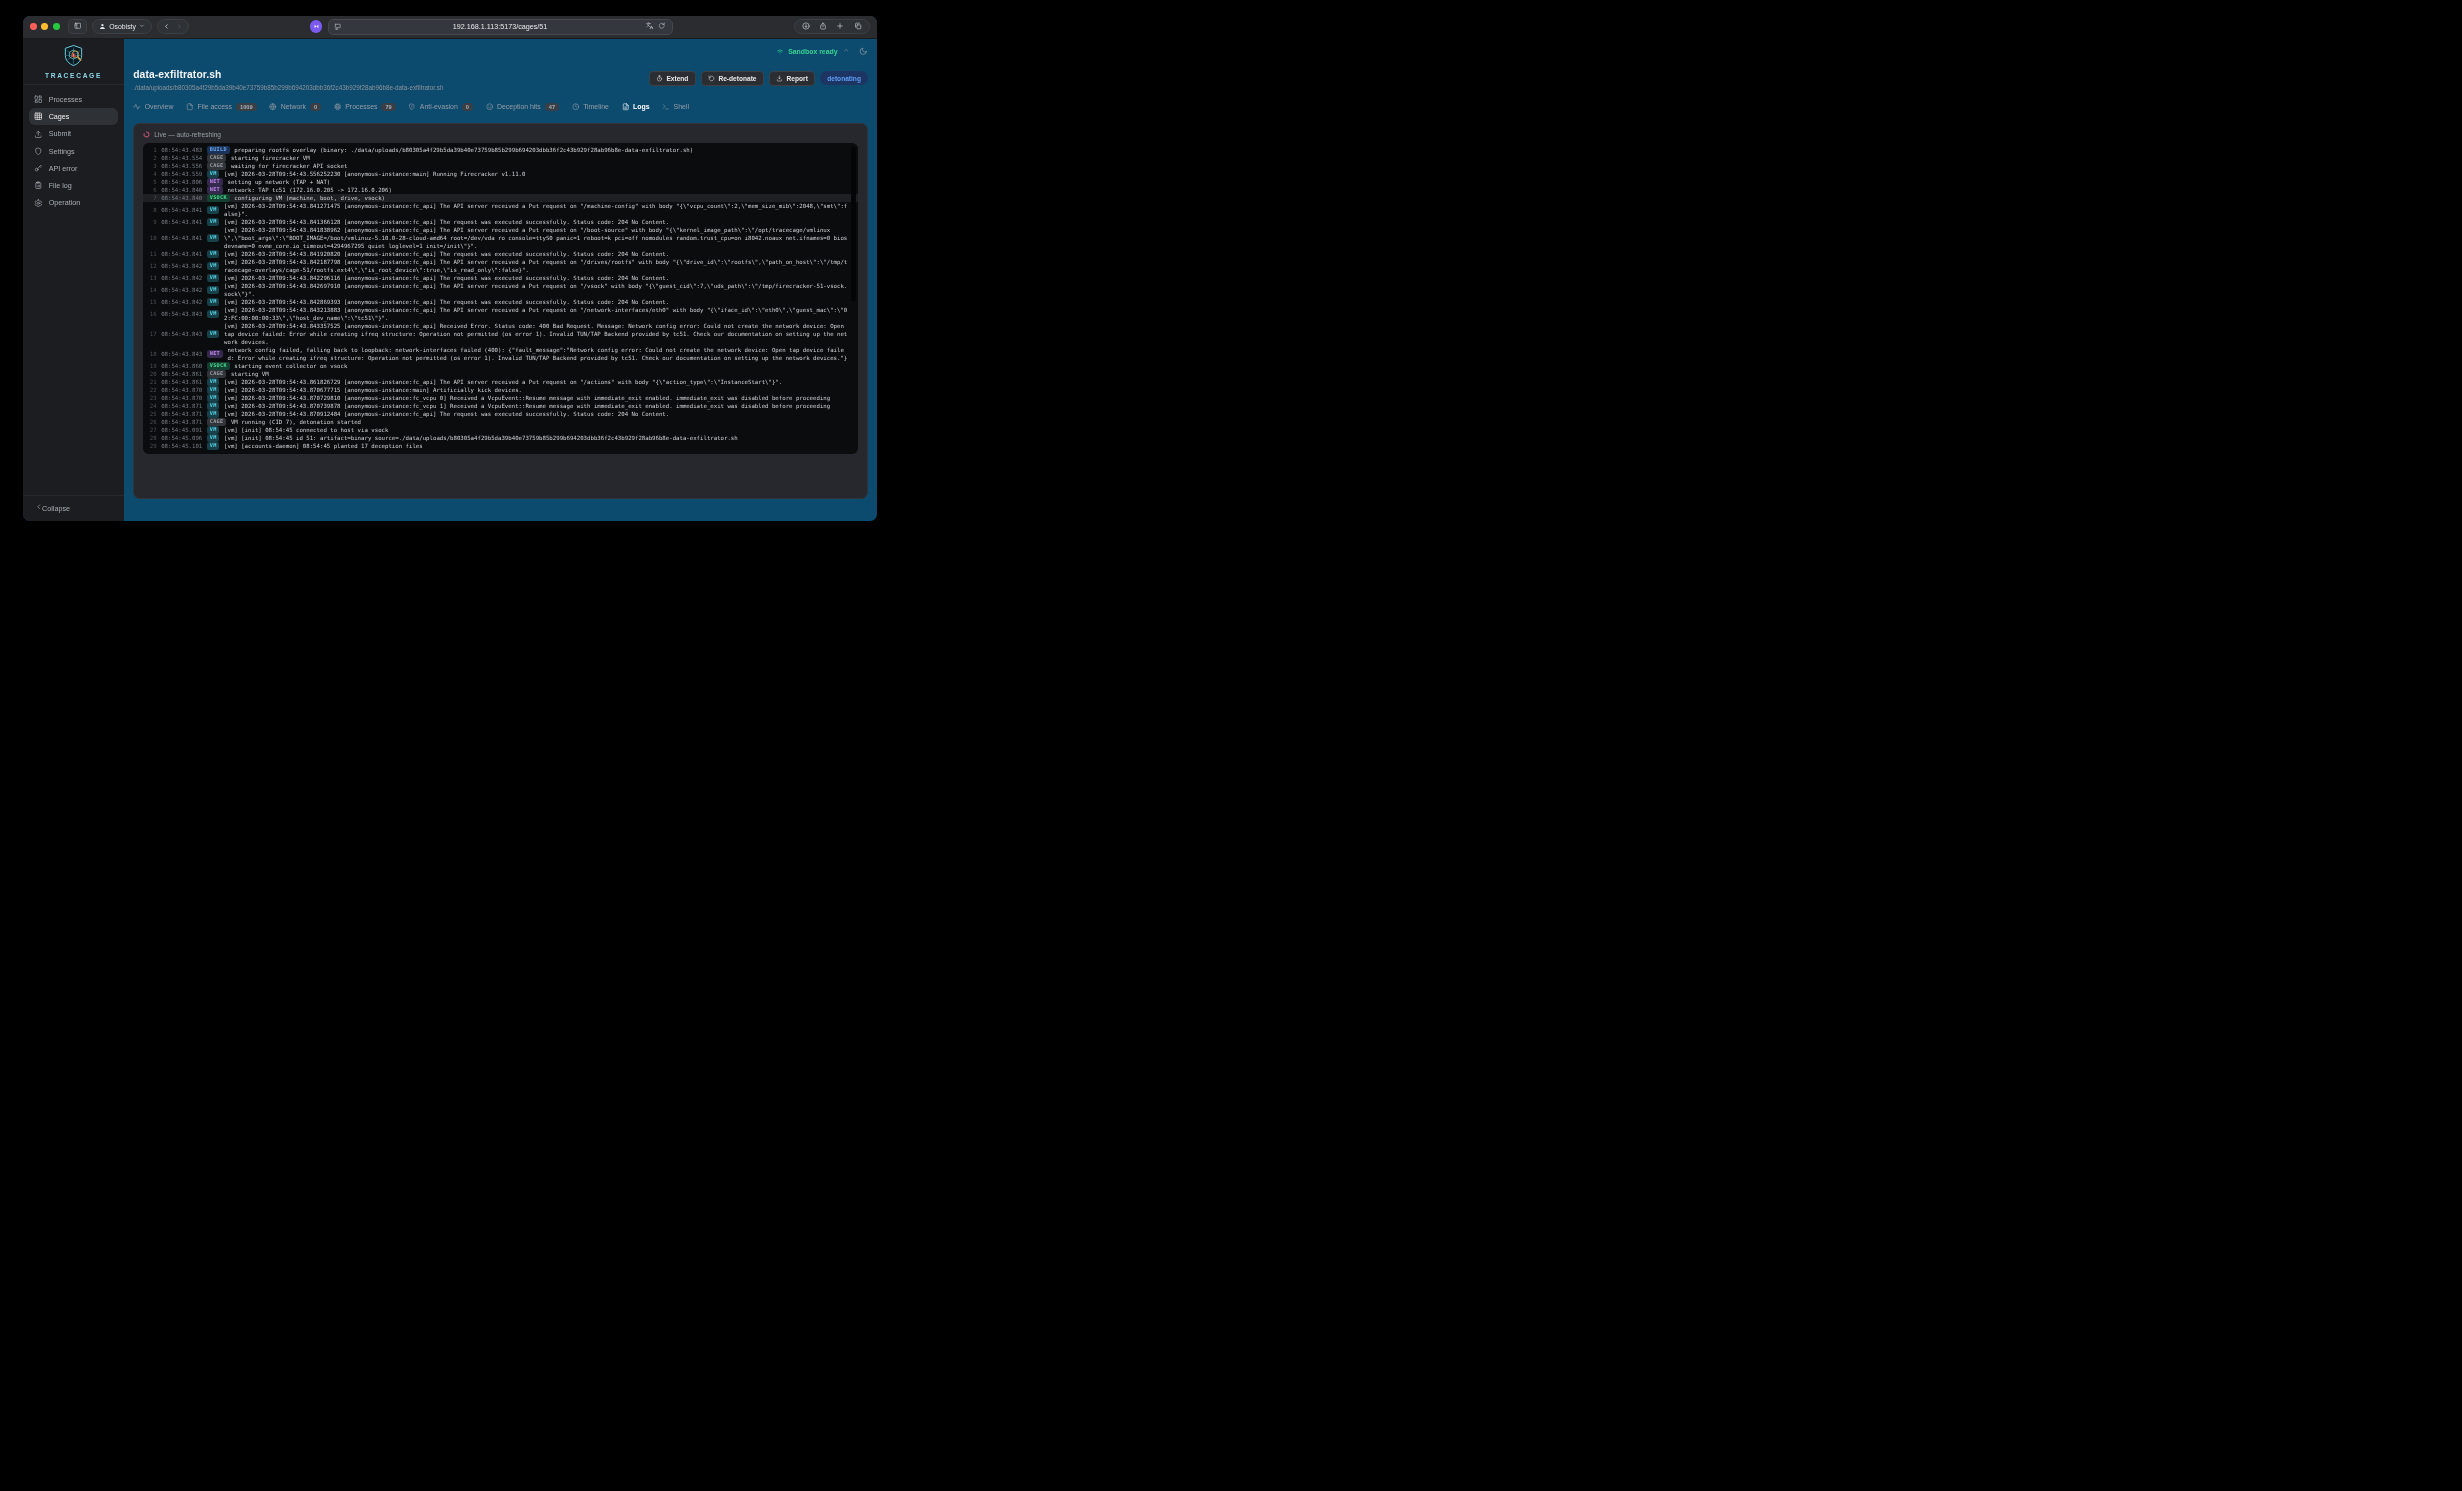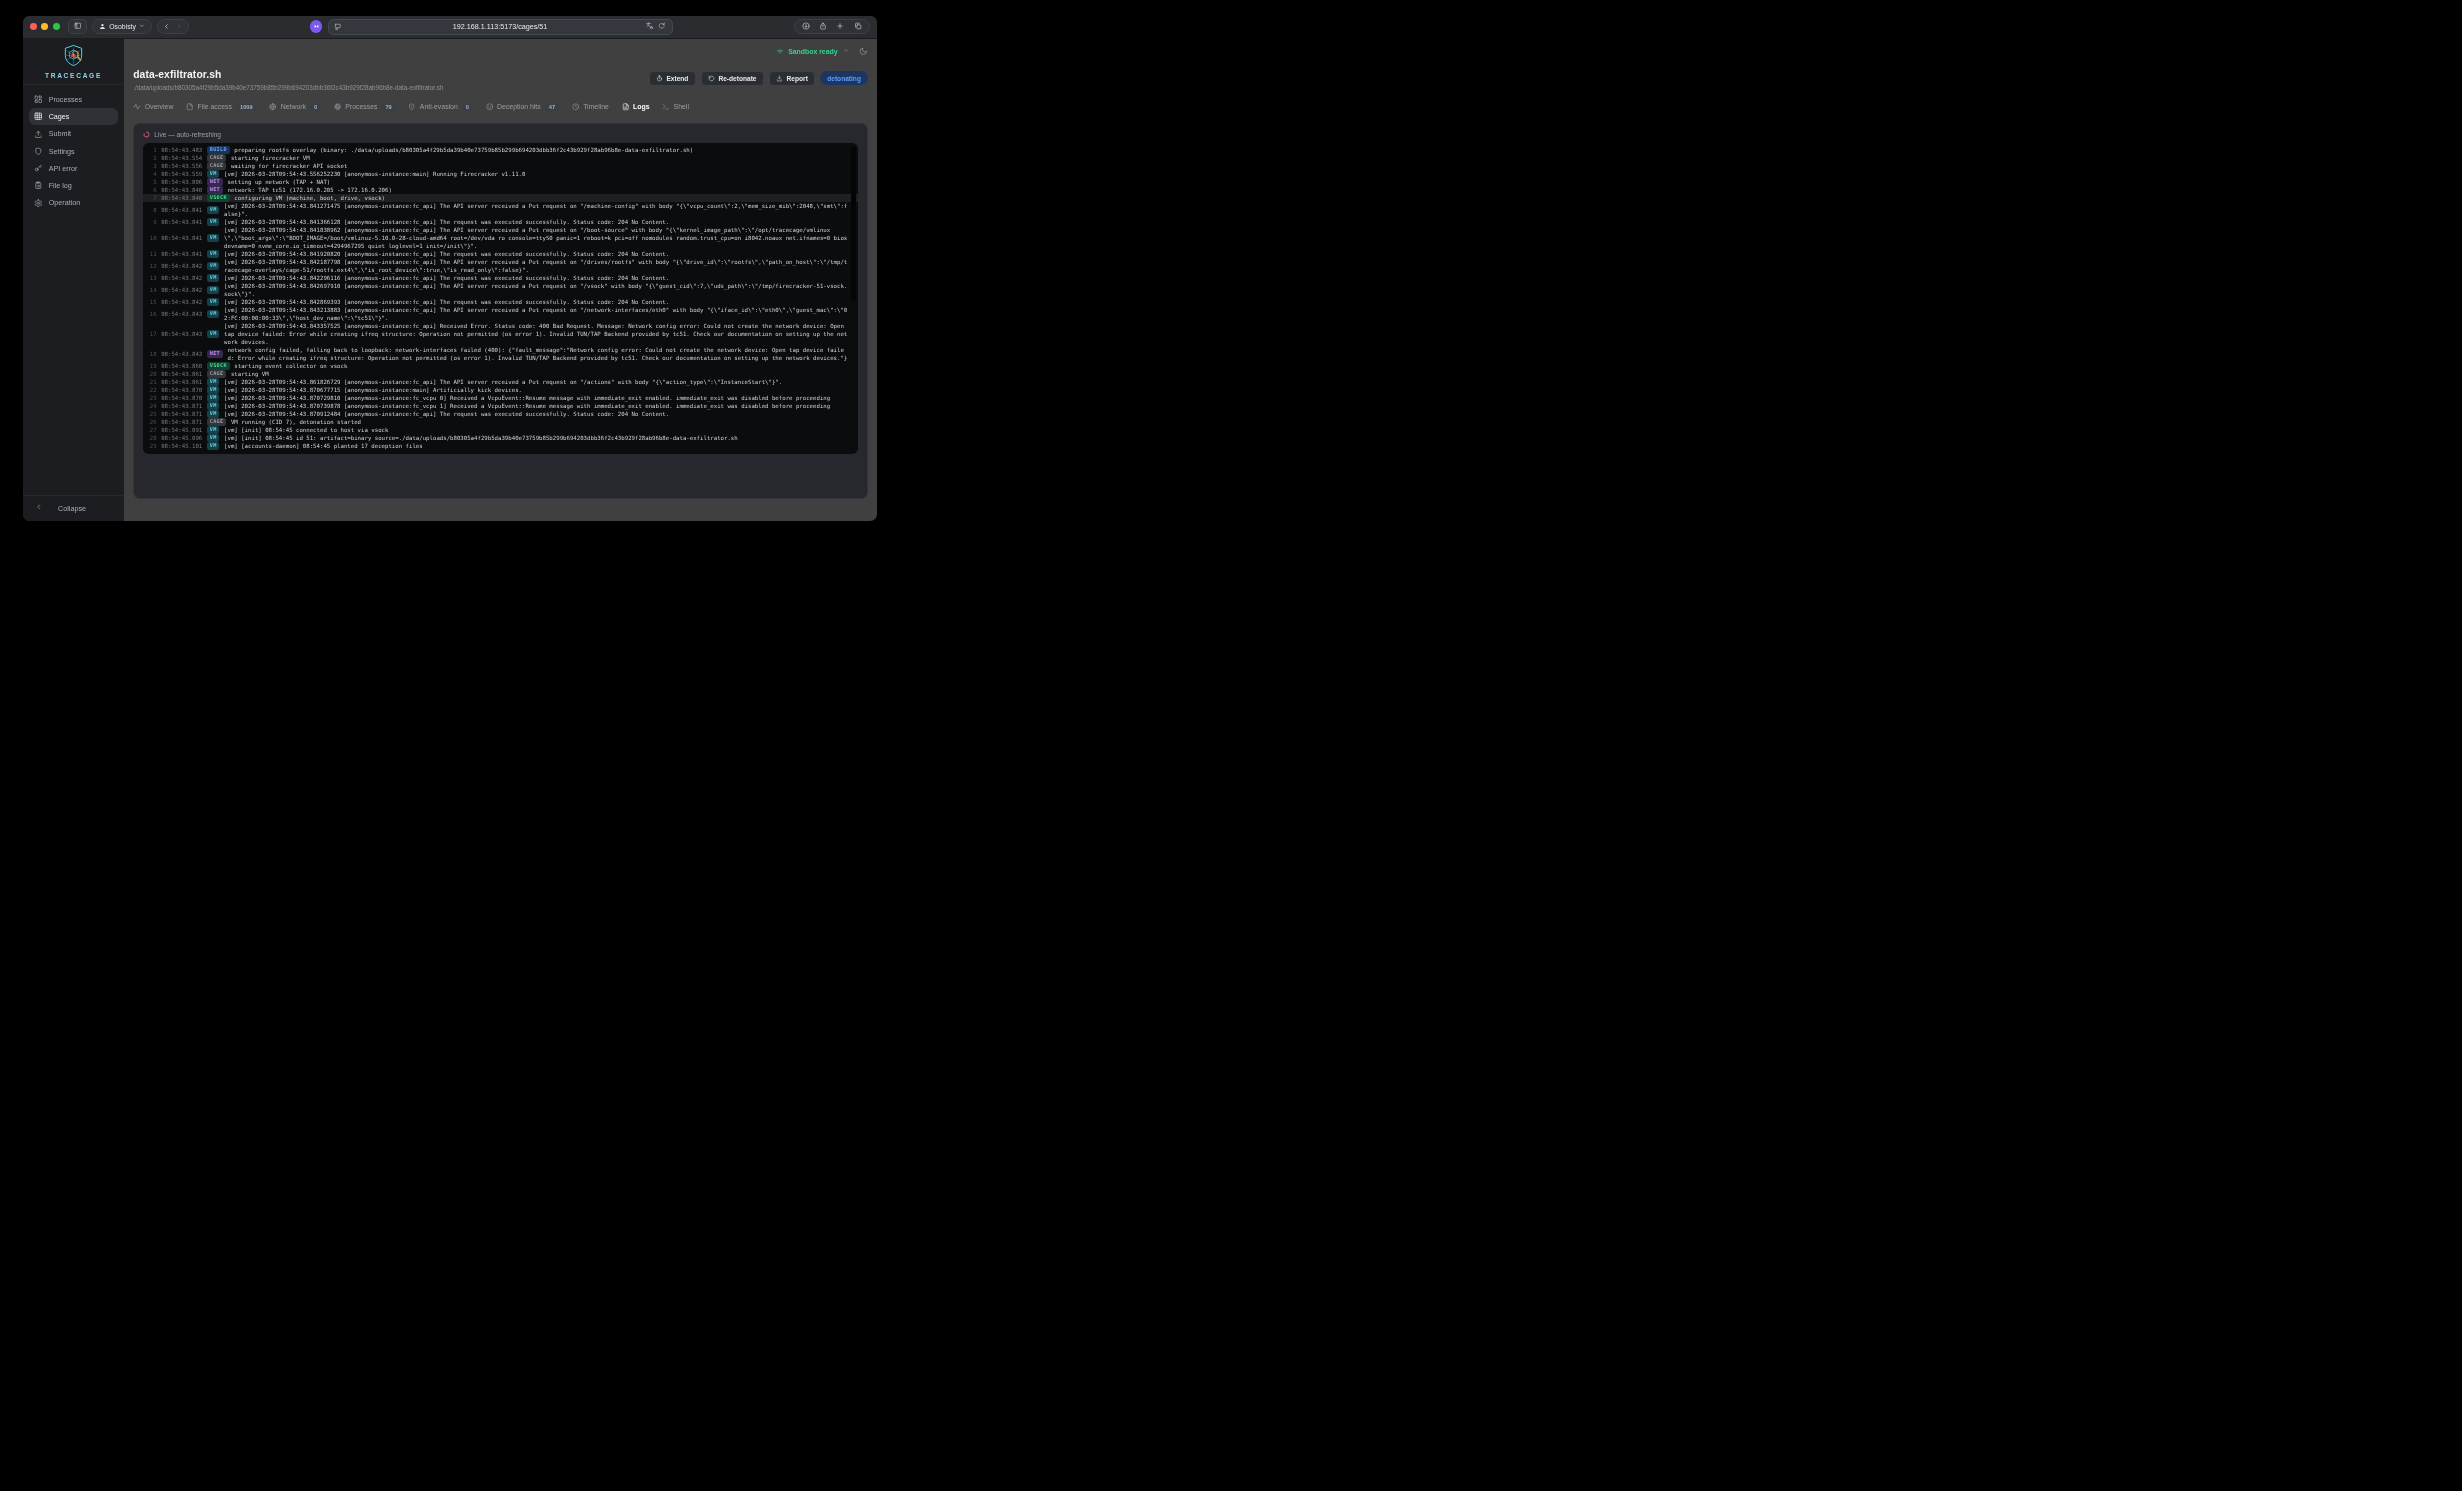--- a/index.html
+++ b/index.html
@@ -1,19 +1,19 @@
 <!DOCTYPE html>
 <html style="font-size:9.2px"><head>
 <meta charset="utf-8">
 <style>
   * { margin:0; padding:0; box-sizing:border-box; }
   html,body { width:900px; height:546px; background:#000; font-family:"Liberation Sans",sans-serif; overflow:hidden; }
 
   .window { position:absolute; left:23px; top:15.5px; width:854px; height:505px;
-    background:#404040; border-radius:6.9px; overflow:hidden; display:flex; flex-direction:column;
+    background:#0c4a6e; border-radius:6.9px; overflow:hidden; display:flex; flex-direction:column;
     box-shadow:0 11.5px 34px rgba(0,0,0,.6); }
 
   
   .toolbar { flex:0 0 23px; background:#2a2c30; border-bottom:0.6px solid #1a1b1d;
     display:flex; align-items:center; padding:0 6.9px; gap:5.2px; }
   .traffic { display:flex; gap:4.6px; margin-right:3.4px; }
   .tl { width:6.9px; height:6.9px; border-radius:50%; }
   .tl.red{ background:#ff5f57; } .tl.yellow{ background:#febc2e; } .tl.green{ background:#28c840; }
   .tb-btn { height:15px; min-width:15px; display:flex; align-items:center; justify-content:center;
     border:0.6px solid #3d4046; border-radius:4.6px; background:#2e3136; color:#d8dade; gap:2.9px; padding:0 4.6px; font-size:6.9px; }
@@ -39,21 +39,21 @@
   .sidebar { flex:0 0 101px; background:#1b1d20; display:flex; flex-direction:column; }
   .logo-wrap { padding:5.2px 0 5.7px; display:flex; flex-direction:column; align-items:center; gap:2.9px; border-bottom:0.6px solid #26282c; }
   .brand { color:#8ad6e8; font-size:6.6px; font-weight:bold; letter-spacing:1.7px; }
   .nav { padding:5.7px 5.7px; display:flex; flex-direction:column; gap:0.6px; }
   .nav-item { display:flex; align-items:center; gap:5.7px; height:16.7px; padding:0 5.7px; border-radius:5.7px;
     color:#a9aeb5; font-size:7.2px; cursor:default; }
   .nav-item.active { background:#2e3136; color:#f2f3f5; }
   .nav-item .icon { width:8.6px; height:8.6px; display:flex; }
   .nav-item .icon svg{ width:8.6px; height:8.6px; }
   .side-bottom { margin-top:auto; border-top:0.6px solid #26282c; }
-  .collapse-item { display:flex; align-items:center; gap:16px; height:25px; padding:0 11.5px; color:#a9aeb5; font-size:7.2px; }
+  .collapse-item { display:flex; align-items:center; gap:0; height:25px; padding:0 11.5px; color:#a9aeb5; font-size:7.2px; }
   .collapse-item svg{ width:7.5px; height:7.5px; }
 
   .content { flex:1; min-width:0; display:flex; flex-direction:column; padding:0 9.2px; }
   .status-row { height:11.5px; margin-top:6.9px; display:flex; justify-content:flex-end; align-items:center; gap:10.3px; }
   .sandbox { display:flex; align-items:center; gap:4px; font-size:6.9px; font-weight:bold; }
   .sandbox svg{ width:8px; height:8px; }
   .sandbox .chev { color:#8b9097; margin-left:1.1px; }
   .sandbox .chev svg{ width:6.3px; height:6.3px; }
   .moon { color:#9aa0a7; display:flex; }
   .moon svg{ width:8.6px; height:8.6px; }

